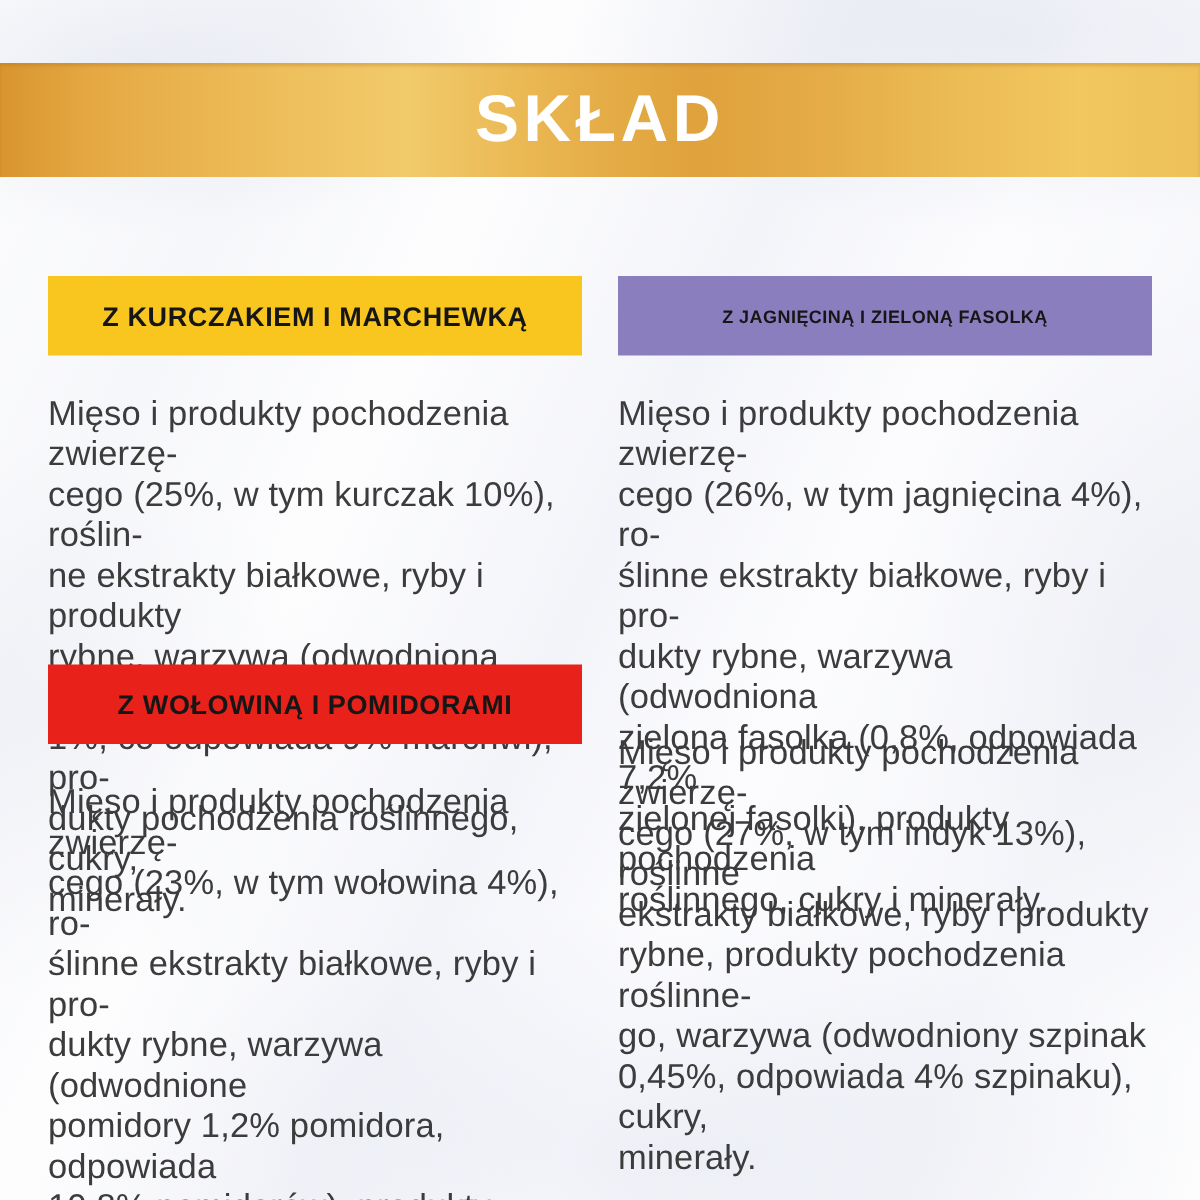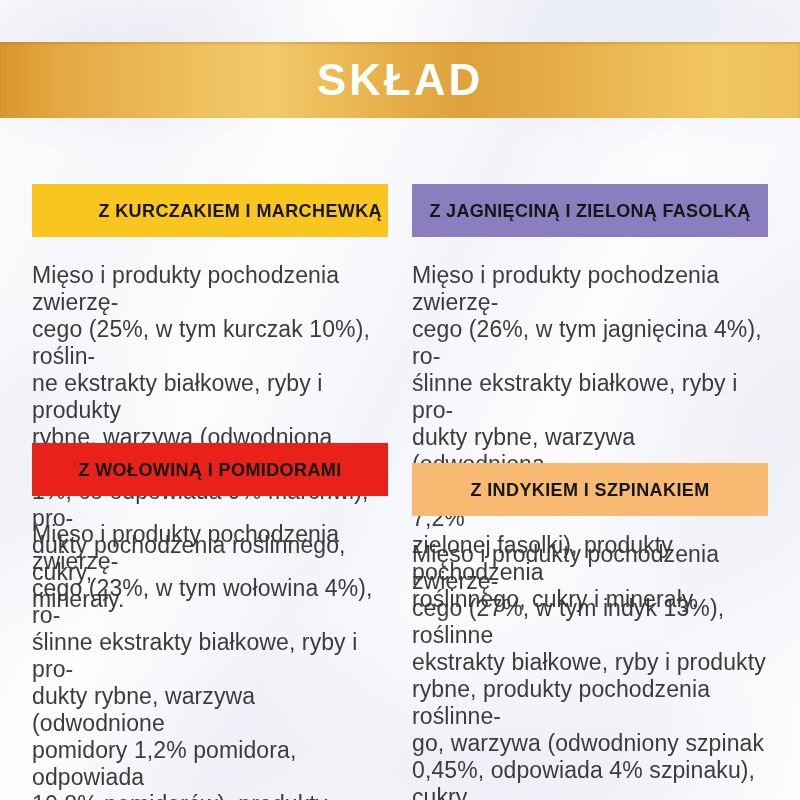--- a/index.html
+++ b/index.html
@@ -37,38 +37,38 @@
   .pos-3{left:32px;top:443px;}
   .pos-4{left:412px;top:463px;}
   .card-header{
     height:53px;display:flex;align-items:center;justify-content:center;
     padding:0 6px;box-sizing:border-box;
   }
   .card-header span{
     color:#161616;font-weight:700;font-size:18px;letter-spacing:.4px;
     white-space:nowrap;line-height:1;
   }
-  .card-header.tight span{font-size:18px;letter-spacing:.3px;}
+  .card-header.tight span{font-size:12px;letter-spacing:.3px;}
   .card-text{
     margin:25px 0 0 0;
     color:#3c3c3c;font-size:23px;line-height:27px;letter-spacing:.1px;
     white-space:pre-line;
   }
 </style>
 </head>
 <body>
 
 <div class="canvas">
 
   <div class="banner">
     <h1>SKŁAD</h1>
   </div>
 
   <section class="card pos-1">
-    <header class="card-header" style="background-color: rgb(249, 197, 31); justify-content: flex-end;">
+    <header class="card-header" style="background-color: rgb(249, 197, 31);">
       <span>Z KURCZAKIEM I MARCHEWKĄ</span>
     </header>
     <p class="card-text">Mięso i produkty pochodzenia zwierzę-
 cego (25%, w tym kurczak 10%), roślin-
 ne ekstrakty białkowe, ryby i produkty
 rybne, warzywa (odwodniona marchew
 1%, co odpowiada 9% marchwi), pro-
 dukty pochodzenia roślinnego, cukry,
 minerały.</p>
   </section>
@@ -93,23 +93,20 @@
     <p class="card-text">Mięso i produkty pochodzenia zwierzę-
 cego (23%, w tym wołowina 4%), ro-
 ślinne ekstrakty białkowe, ryby i pro-
 dukty rybne, warzywa (odwodnione
 pomidory 1,2% pomidora, odpowiada
 10,8% pomidorów), produkty pocho-
 dzenia roślinnego, cukry, minerały.</p>
   </section>
 
   <section class="card pos-4">
-    <header class="card-header" style="background-color: rgb(248, 186, 114);">
-      <span>Z INDYKIEM I SZPINAKIEM</span>
-    </header>
     <p class="card-text">Mięso i produkty pochodzenia zwierzę-
 cego (27%, w tym indyk 13%), roślinne
 ekstrakty białkowe, ryby i produkty
 rybne, produkty pochodzenia roślinne-
 go, warzywa (odwodniony szpinak
 0,45%, odpowiada 4% szpinaku), cukry,
 minerały.</p>
   </section>
 
 </div>

